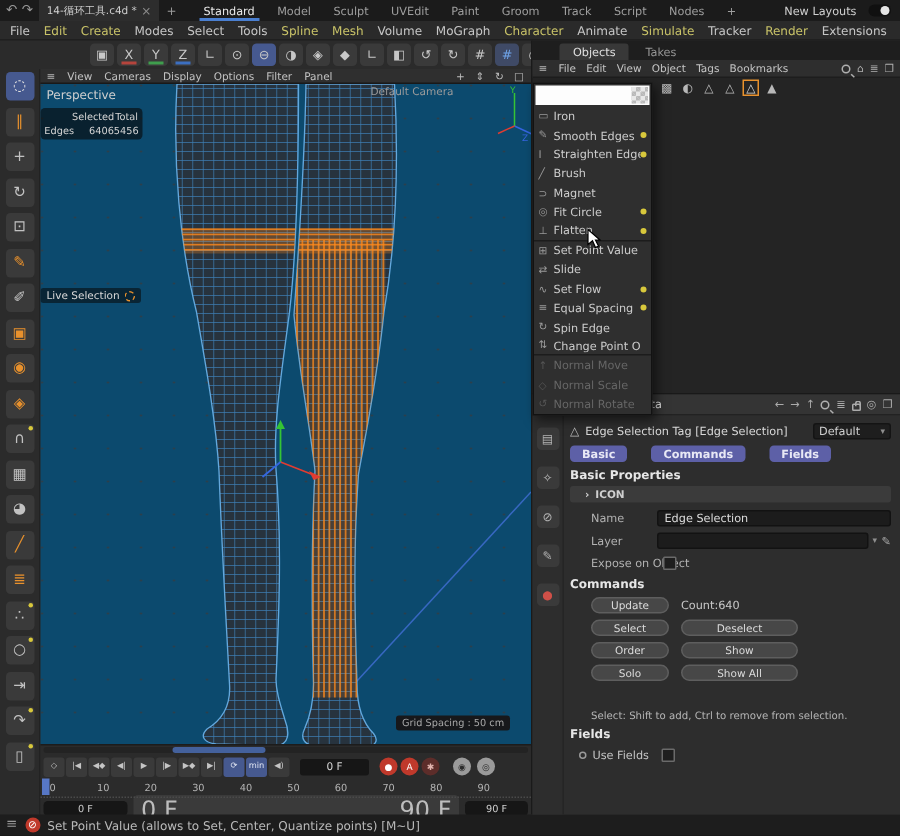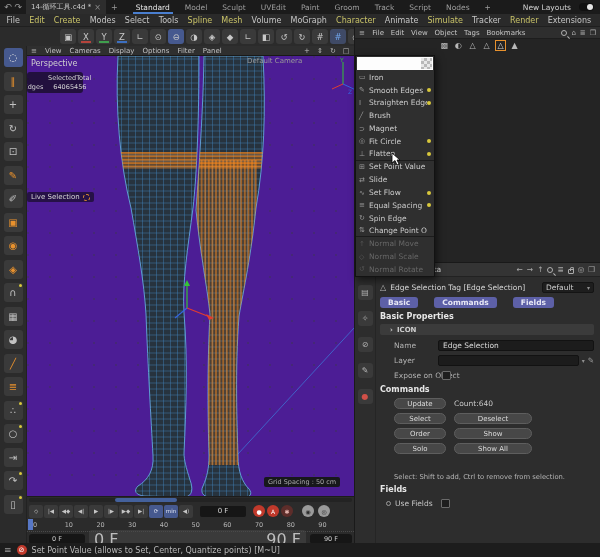--- a/index.html
+++ b/index.html
@@ -44,24 +44,24 @@
   .lp-tile.dot::after{content:"";position:absolute;right:1px;top:1px;width:3px;height:3px;border-radius:50%;background:#d8c83c;}
 
   
   .vpmenu{position:absolute;left:27px;top:46px;width:327px;height:10px;background:#2f2f2f;display:flex;align-items:center;font-size:7px;color:#c2c2c2;border-bottom:1px solid #191919;}
   .vp-burger{padding:0 4px;font-size:7px;color:#b5b5b5;}
   .vpmenu-item{padding:0 4px;white-space:nowrap;}
   .vp-controls{margin-left:auto;display:flex;gap:3px;padding-right:3px;color:#bdbdbd;font-size:7px;}
   .vp-ctl{width:10px;text-align:center;}
 
   
-  .viewport{position:absolute;left:27px;top:56px;width:327px;height:440px;background:#4c1d95;overflow:hidden;}
+  .viewport{position:absolute;left:27px;top:56px;width:327px;height:440px;background:#0c4a6e;overflow:hidden;}
   .vp-label{position:absolute;left:4px;top:3px;font-size:8px;color:#cfcfcf;z-index:5;}
   .cam-label{position:absolute;left:220px;top:1px;font-size:7px;color:#9a9a9a;z-index:5;}
-  .hud-box{position:absolute;left:0px;top:16px;width:56px;background:rgba(8,8,8,0.62);border-radius:3px;padding:2px 3px;font-size:6.5px;color:#d5d5d5;z-index:5;}
+  .hud-box{position:absolute;left:0px;top:16px;width:68px;background:rgba(8,8,8,0.62);border-radius:3px;padding:2px 3px;font-size:6.5px;color:#d5d5d5;z-index:5;}
   .hud-head{display:flex;}
   .hud-head span:first-child{margin-left:18px;}
   .hud-head span:last-child{margin-left:auto;}
   .hud-row{display:flex;margin-top:1px;justify-content:center;}
   .hud-row .hud-sel{margin-left:10px;}
   .hud-row .hud-tot{margin-left:auto;}
   .tool-hud{position:absolute;left:0px;top:136px;background:rgba(8,8,8,0.55);border-radius:2px;padding:1px 4px;font-size:7px;color:#d8d8d8;display:flex;align-items:center;gap:3px;z-index:5;}
   .dashed-circle{width:7px;height:7px;border:1px dashed #e8912d;border-radius:50%;}
   .grid-label{position:absolute;left:237px;top:421px;background:#17181b;border-radius:2px;padding:1px 4px;font-size:6.5px;color:#a8a8a8;z-index:5;}
 
@@ -414,20 +414,25 @@
     </div>
   </div>
 
   <div class="statusbar">
     <span class="sb-burger">≡</span>
     <span class="sb-err">⊘</span>
     <span>Set Point Value (allows to Set, Center, Quantize points) [M~U]</span>
   </div>
 
   <div class="objpanel">
+    <div class="obj-tabs">
+
+    <span class="otab active">Objects</span>
+        <span class="otab">Takes</span>
+      </div>
     <div class="obj-menu">
       <span class="vp-burger">≡</span>
       <div style="display:flex;">
 
       <span class="obj-menu-item">File</span>
           <span class="obj-menu-item">Edit</span>
           <span class="obj-menu-item">View</span>
           <span class="obj-menu-item">Object</span>
           <span class="obj-menu-item">Tags</span>
           <span class="obj-menu-item">Bookmarks</span>

